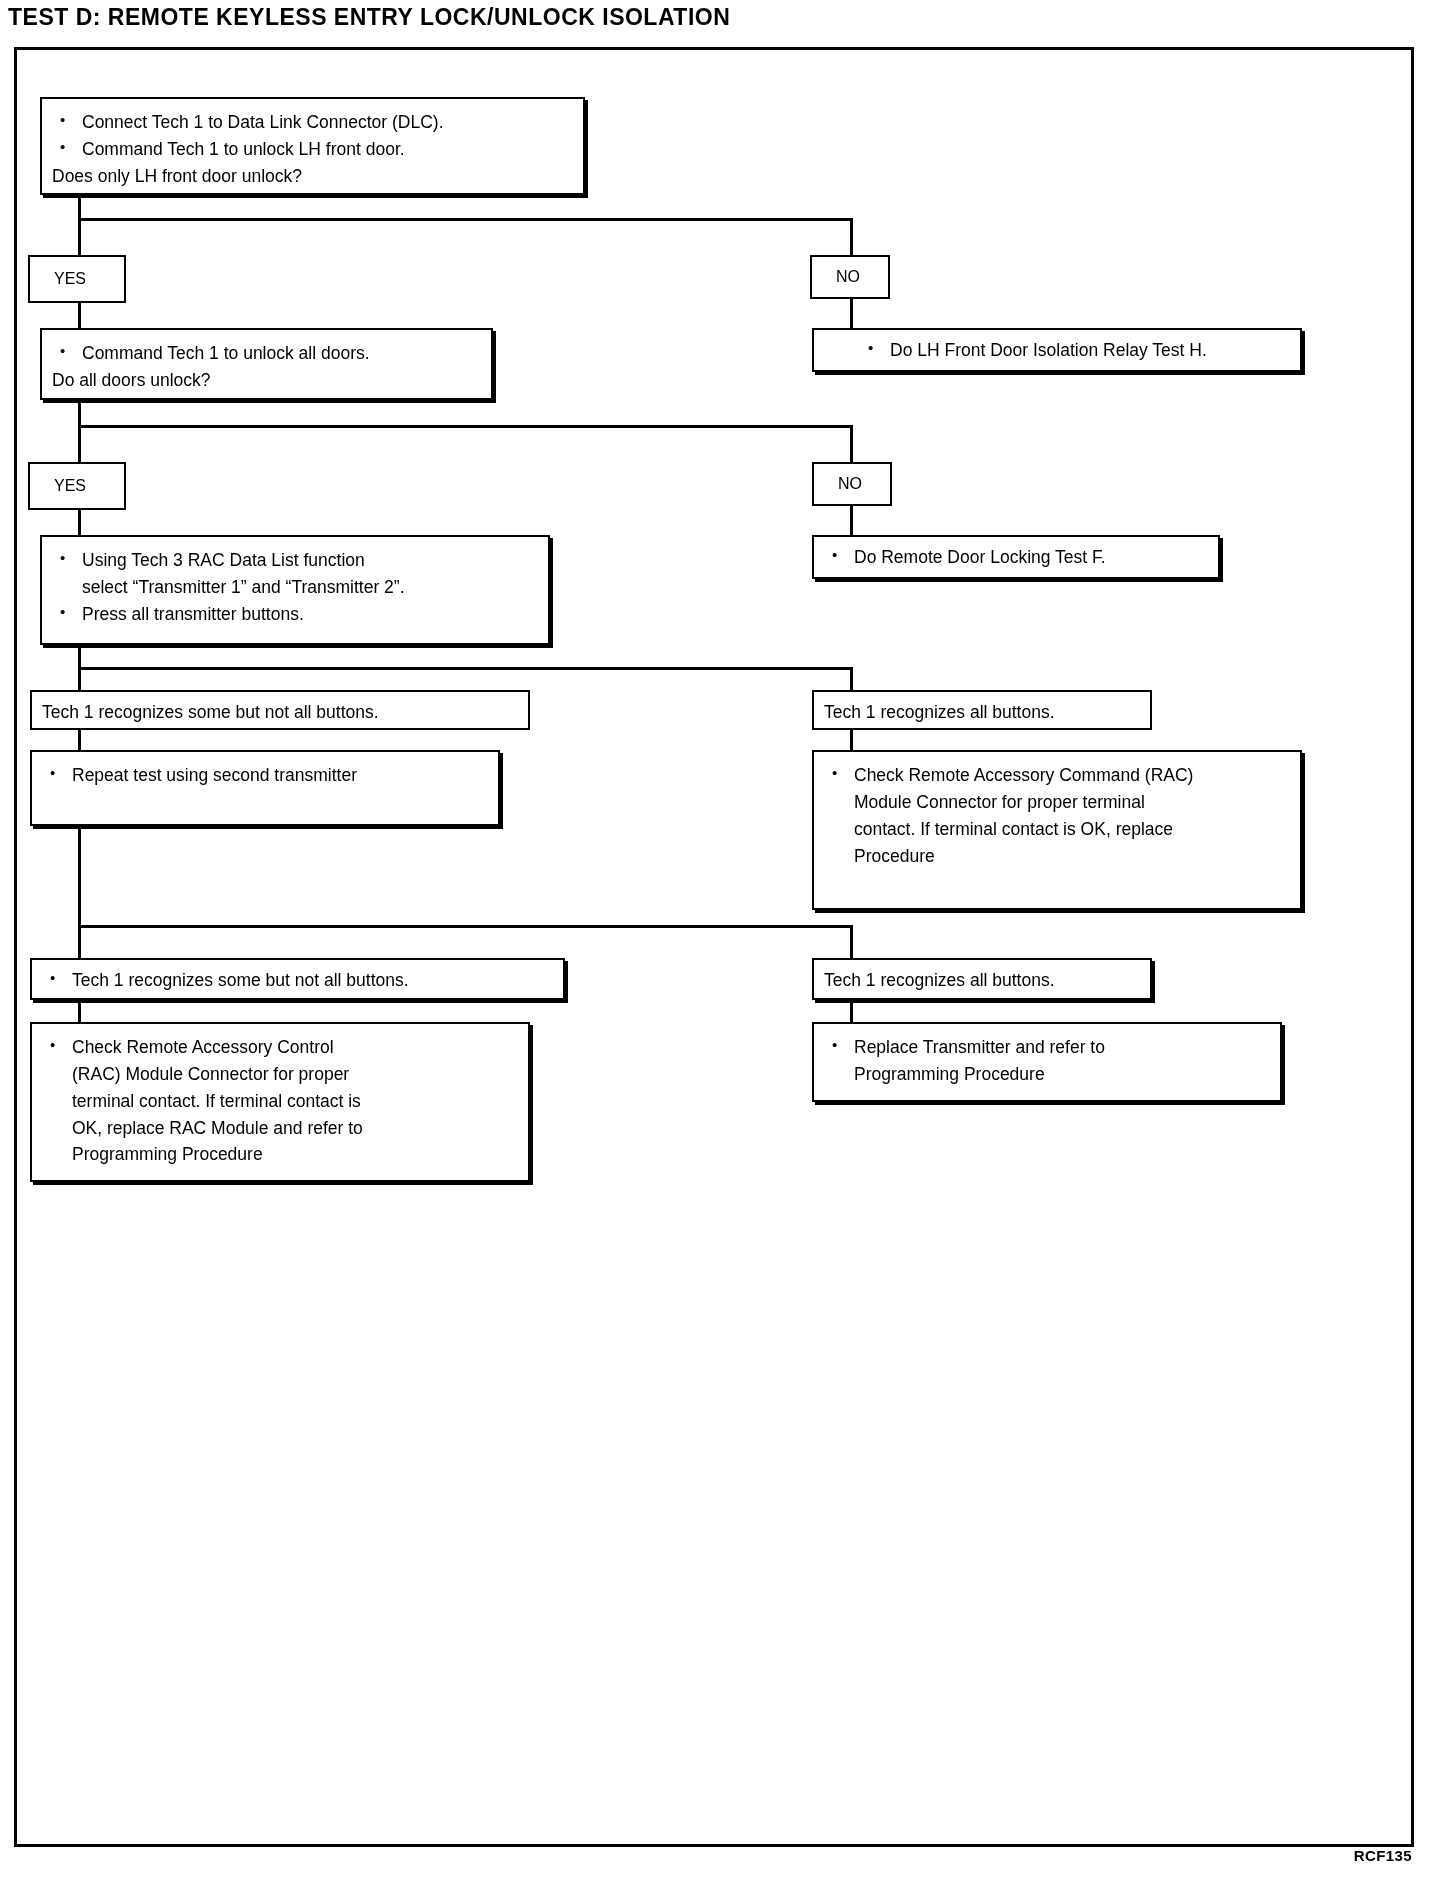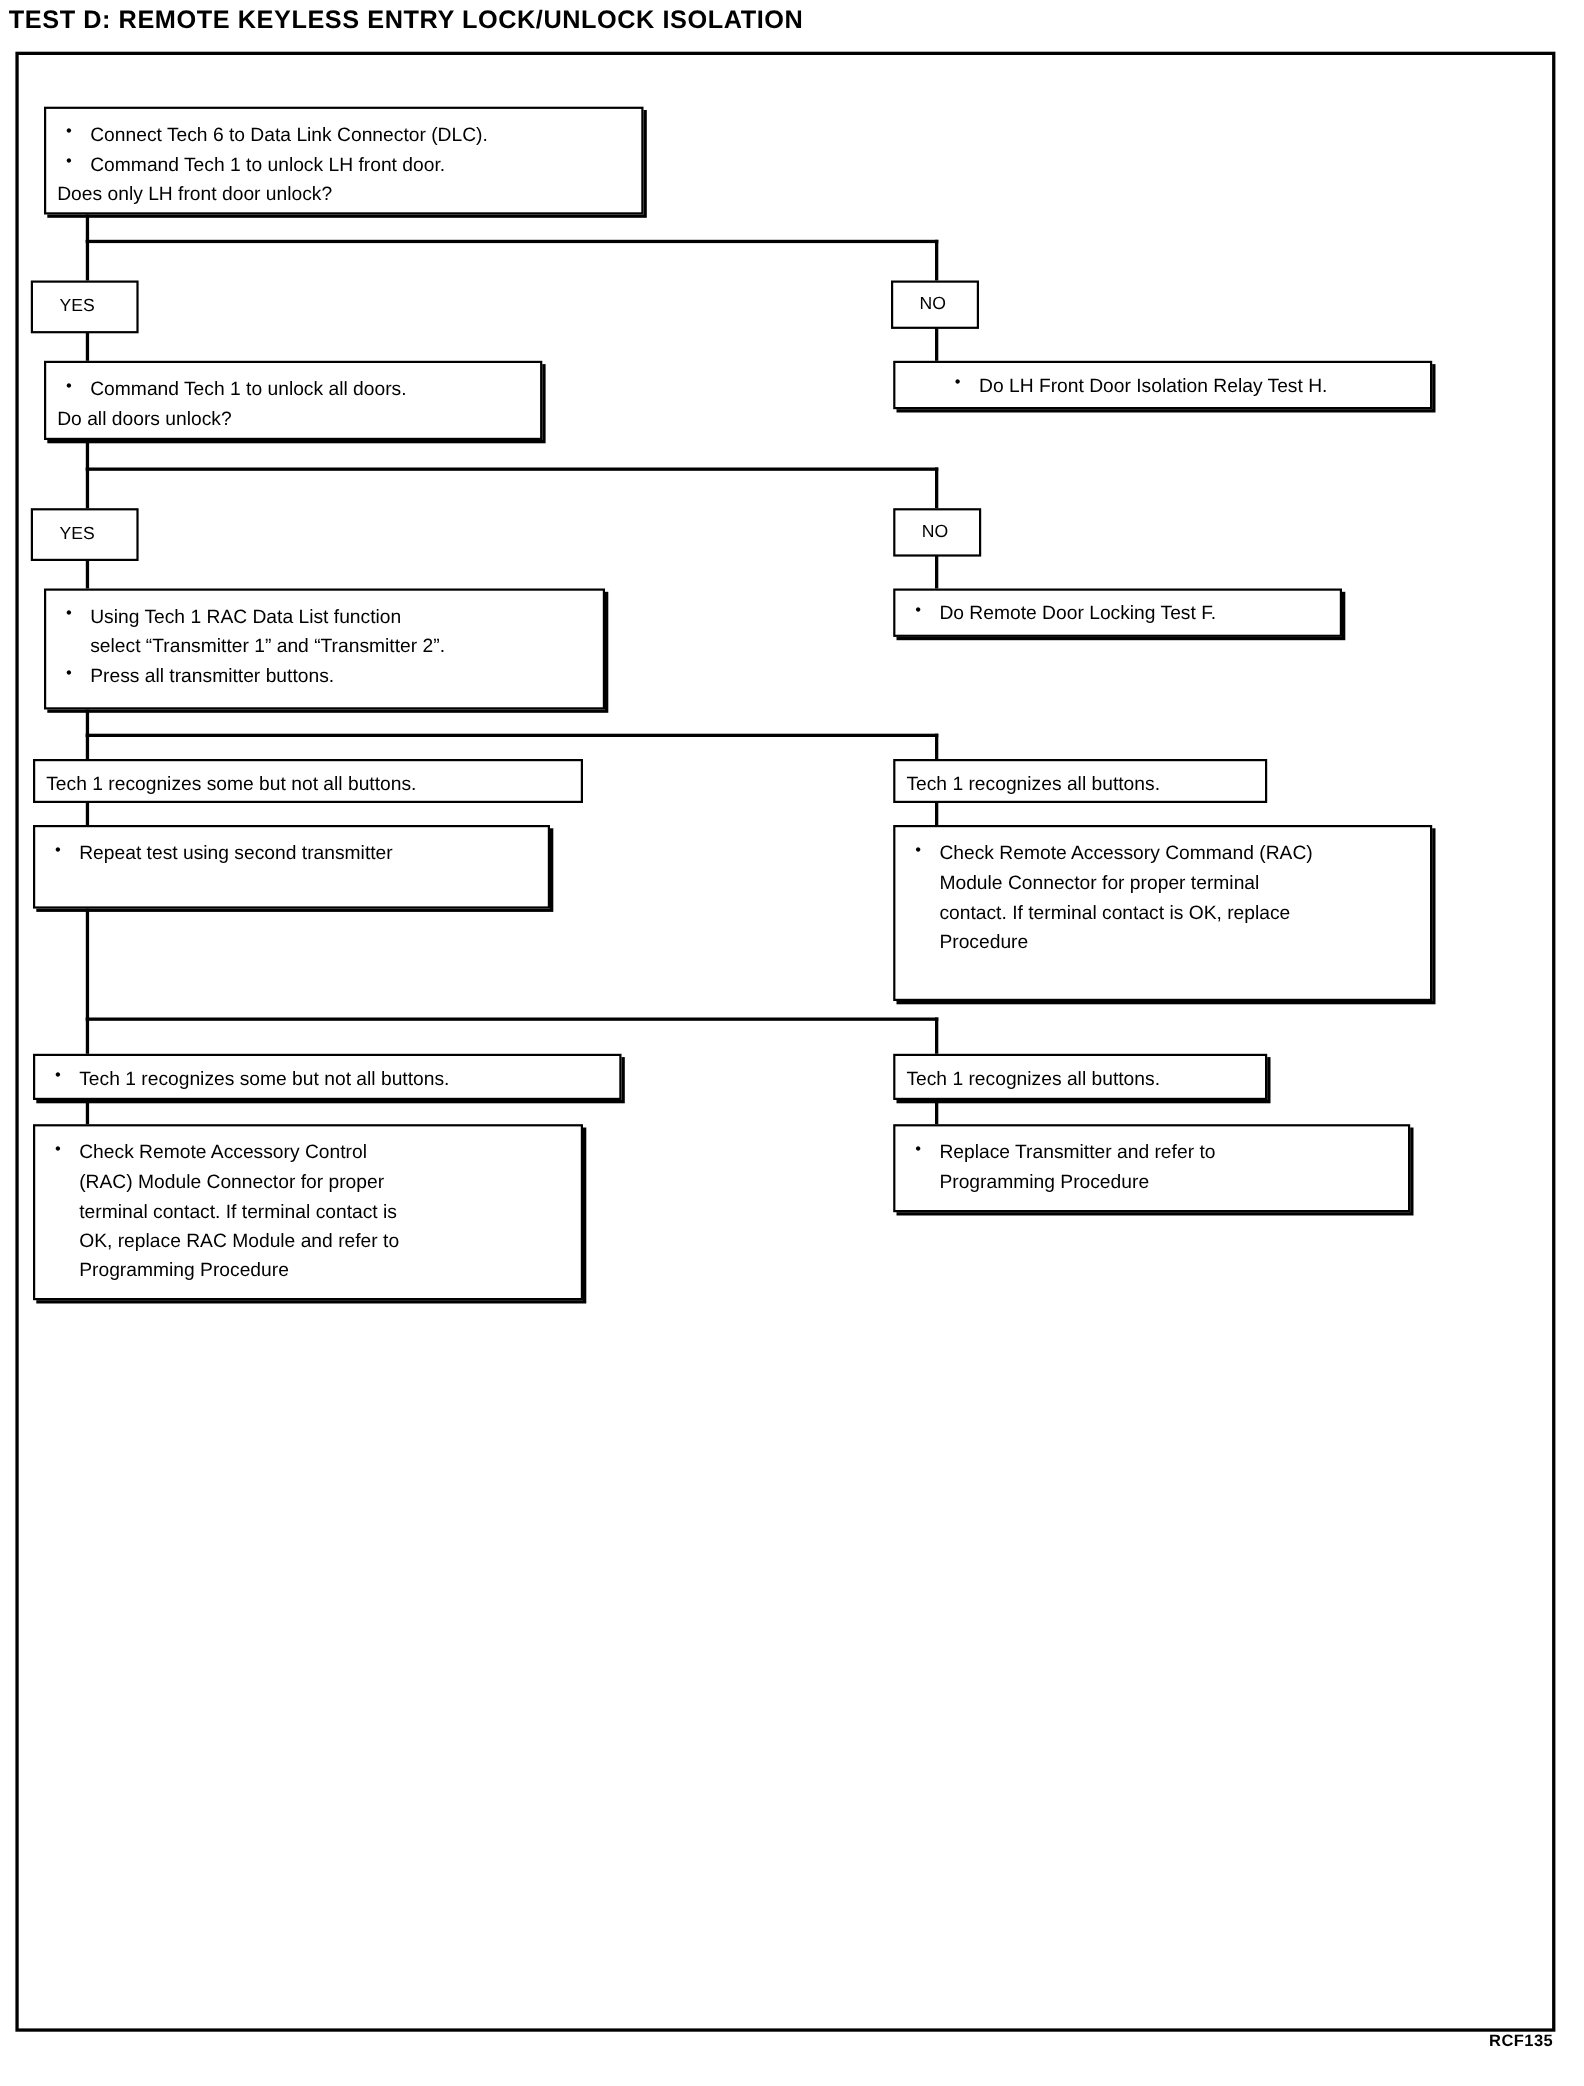--- a/index.html
+++ b/index.html
@@ -112,21 +112,21 @@
 </style>
 </head>
 <body>
 
 <div id="page-title">TEST D: REMOTE KEYLESS ENTRY LOCK/UNLOCK ISOLATION</div>
 
 <div id="diagram-frame"></div>
 
 <div class="node shadowed" style="left:40px; top:97px; width:545px; height:98px;">
   <div class="body">
-    <div class="bullet-line">Connect Tech 6 to Data Link Connector (DLC).</div>
+    <div class="bullet-line">Connect Tech 1 to Data Link Connector (DLC).</div>
     <div class="bullet-line">Command Tech 1 to unlock LH front door.</div>
     <div class="plain-line">Does only LH front door unlock?</div>
   </div>
 </div>
 
 <div class="vline" style="left:78px; top:195px; height:26px;"></div>
 <div class="hline" style="left:78px; top:218px; width:775px;"></div>
 <div class="vline" style="left:78px; top:218px; height:40px;"></div>
 <div class="vline" style="left:850px; top:218px; height:40px;"></div>
 
@@ -163,21 +163,21 @@
 </div>
 <div class="decision" style="left:812px; top:462px; width:80px; height:44px;">
   <span>NO</span>
 </div>
 
 <div class="vline" style="left:78px; top:509px; height:28px;"></div>
 <div class="vline" style="left:850px; top:505px; height:32px;"></div>
 
 <div class="node shadowed" style="left:40px; top:535px; width:510px; height:110px;">
   <div class="body">
-    <div class="bullet-line">Using Tech 1 RAC Data List function</div>
+    <div class="bullet-line">Using Tech 3 RAC Data List function</div>
     <div class="cont-line">select “Transmitter 1” and “Transmitter 2”.</div>
     <div class="bullet-line">Press all transmitter buttons.</div>
   </div>
 </div>
 
 <div class="node shadowed" style="left:812px; top:535px; width:408px; height:44px;">
   <div class="body" style="padding-top:8px;">
     <div class="bullet-line">Do Remote Door Locking Test F.</div>
   </div>
 </div>

